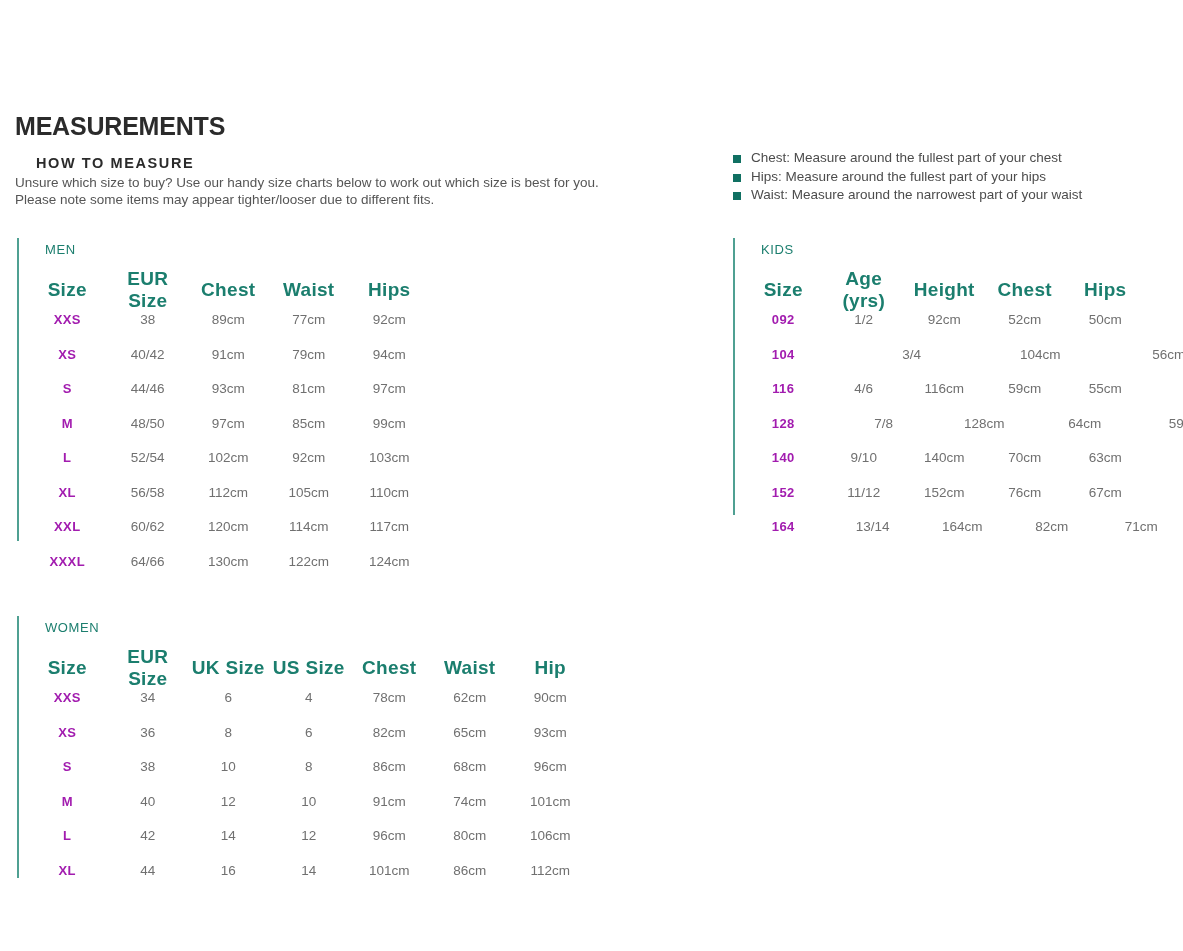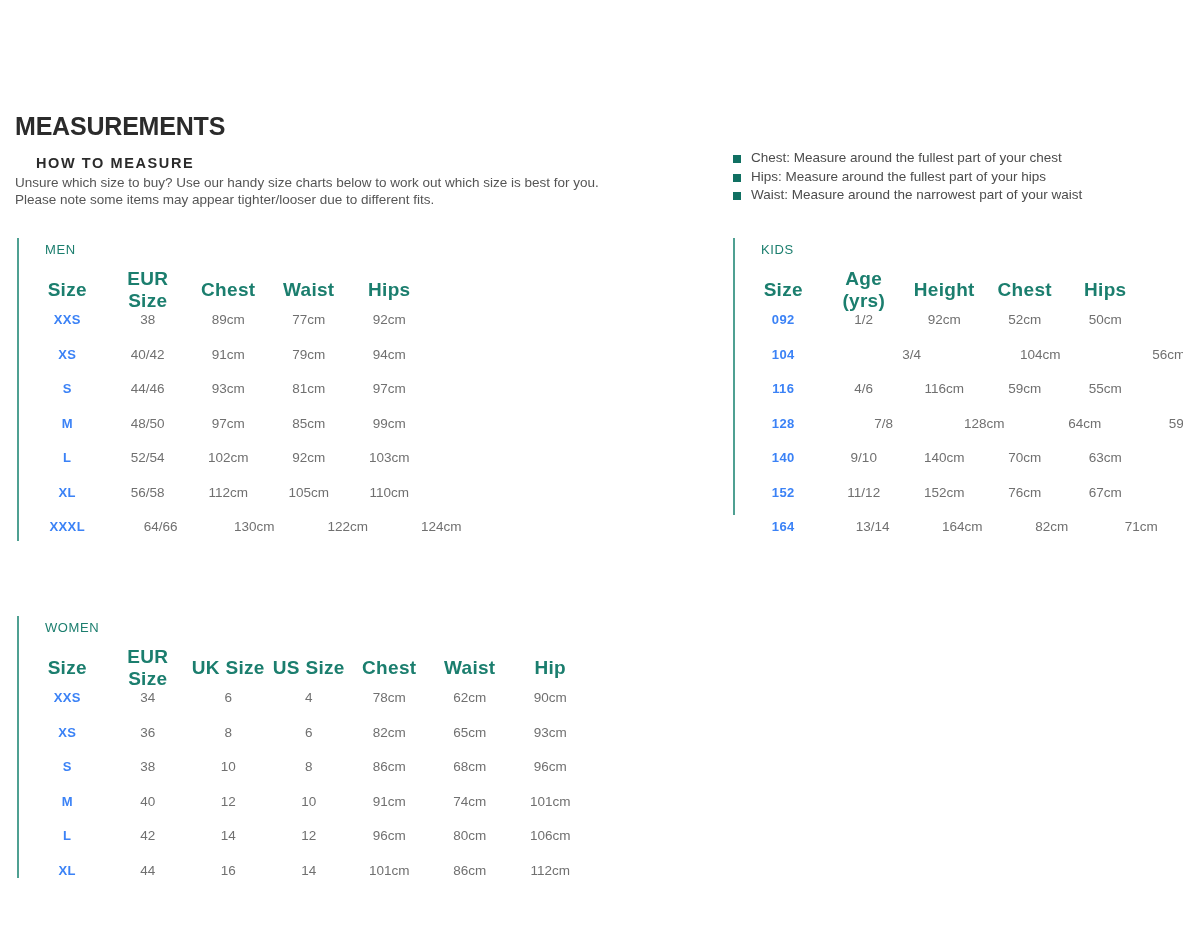--- a/index.html
+++ b/index.html
@@ -33,21 +33,21 @@
     height:var(--lineh);
   }
   .tsection-label {
     position:absolute; left:28px; top:4px;
     font-size:13px; font-weight:400; letter-spacing:0.6px; color:#1b7e6e;
   }
   .ttable { margin-left:10px; padding-top:30px; }
   .trow { display:grid; align-items:center; height:34.5px; }
   .tcell { text-align:center; }
   .tcell.th { font-size:19px; font-weight:700; color:#1b7e6e; letter-spacing:0.3px; }
-  .tcell.size-cell { font-size:13px; font-weight:700; color:#3b82f6; letter-spacing:0.4px; }
+  .tcell.size-cell { font-size:13px; font-weight:700; color:#a21caf; letter-spacing:0.4px; }
   .tcell.value-cell { font-size:13.5px; color:#707070; }
 
   .sec-men   { left:17px; top:238px; --lineh:303px; }
   .sec-kids  { left:733px; top:238px; --lineh:277px; }
   .sec-women { left:17px; top:616px; --lineh:262px; }
 </style>
 </head>
 <body>
 
 <div class="page">
@@ -121,21 +121,28 @@
           <div class="tcell value-cell">92cm</div>
           <div class="tcell value-cell">103cm</div>
         </div>
         <div class="trow" style="grid-template-columns: repeat(5, 80.5px);">
           <div class="tcell size-cell">XL</div>
           <div class="tcell value-cell">56/58</div>
           <div class="tcell value-cell">112cm</div>
           <div class="tcell value-cell">105cm</div>
           <div class="tcell value-cell">110cm</div>
         </div>
-        <div class="trow" style="grid-template-columns: repeat(5, 80.5px); gap: 13px;">
+        <div class="trow" style="grid-template-columns: repeat(5, 80.5px);">
+          <div class="tcell size-cell">XXL</div>
+          <div class="tcell value-cell">60/62</div>
+          <div class="tcell value-cell">120cm</div>
+          <div class="tcell value-cell">114cm</div>
+          <div class="tcell value-cell">117cm</div>
+        </div>
+        <div class="trow" style="grid-template-columns: repeat(5, 80.5px);">
           <div class="tcell size-cell">XXXL</div>
           <div class="tcell value-cell">64/66</div>
           <div class="tcell value-cell">130cm</div>
           <div class="tcell value-cell">122cm</div>
           <div class="tcell value-cell">124cm</div>
         </div>
       </div>
   </div>
 
   <div class="tsection sec-kids">

